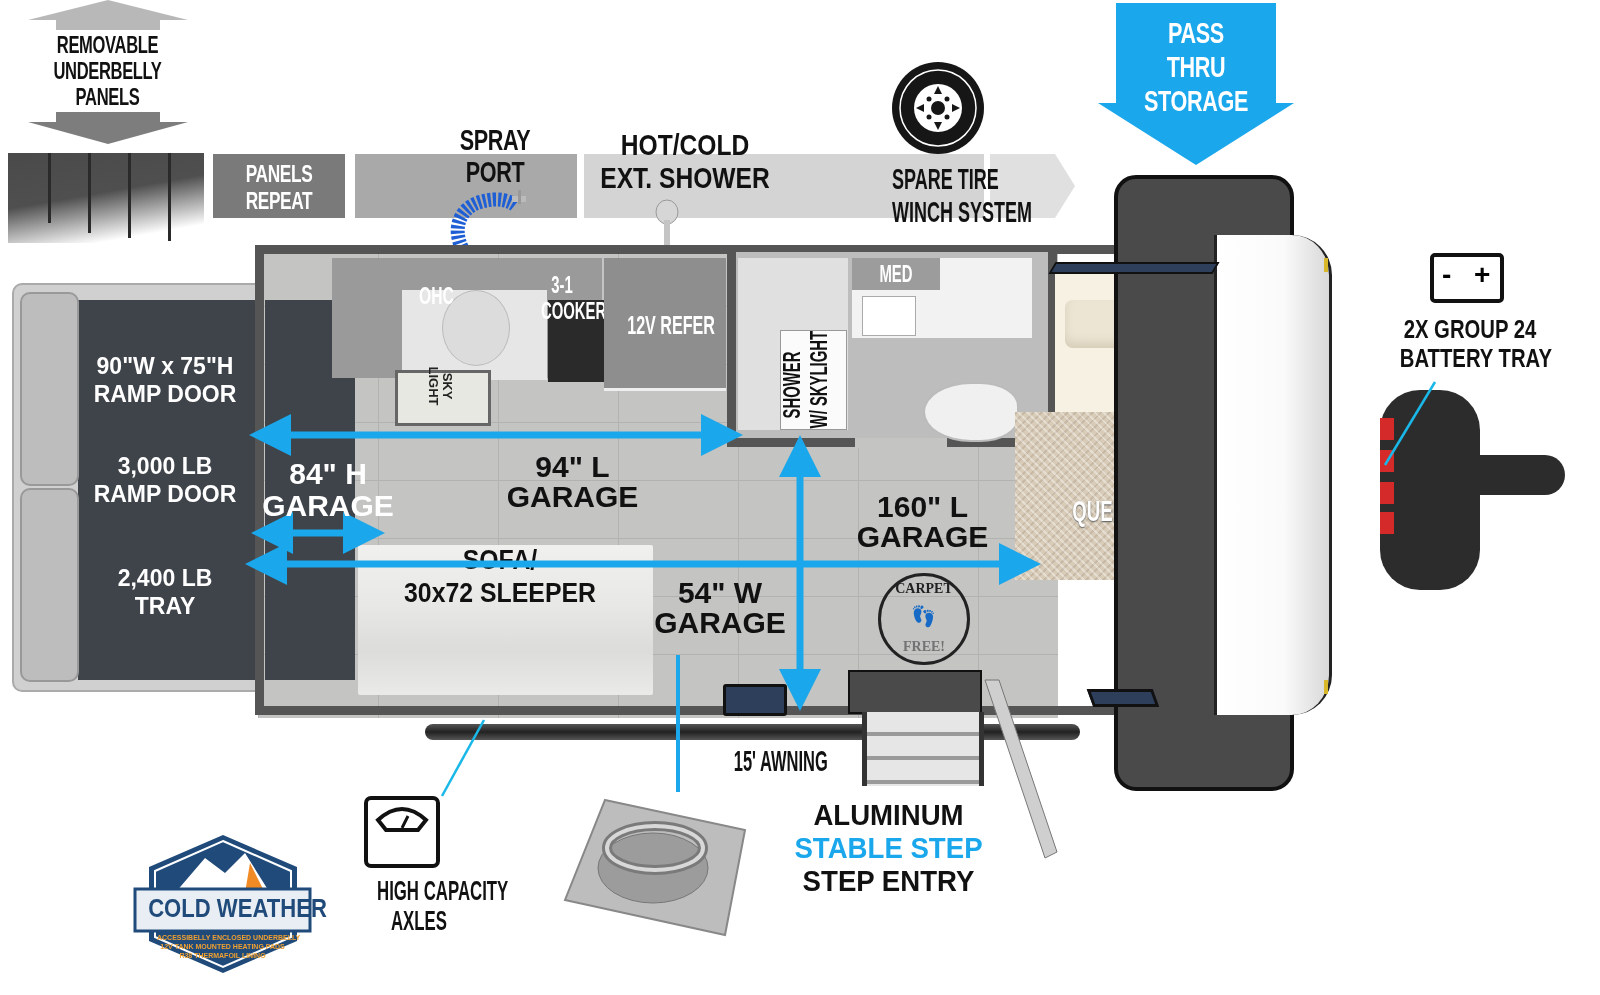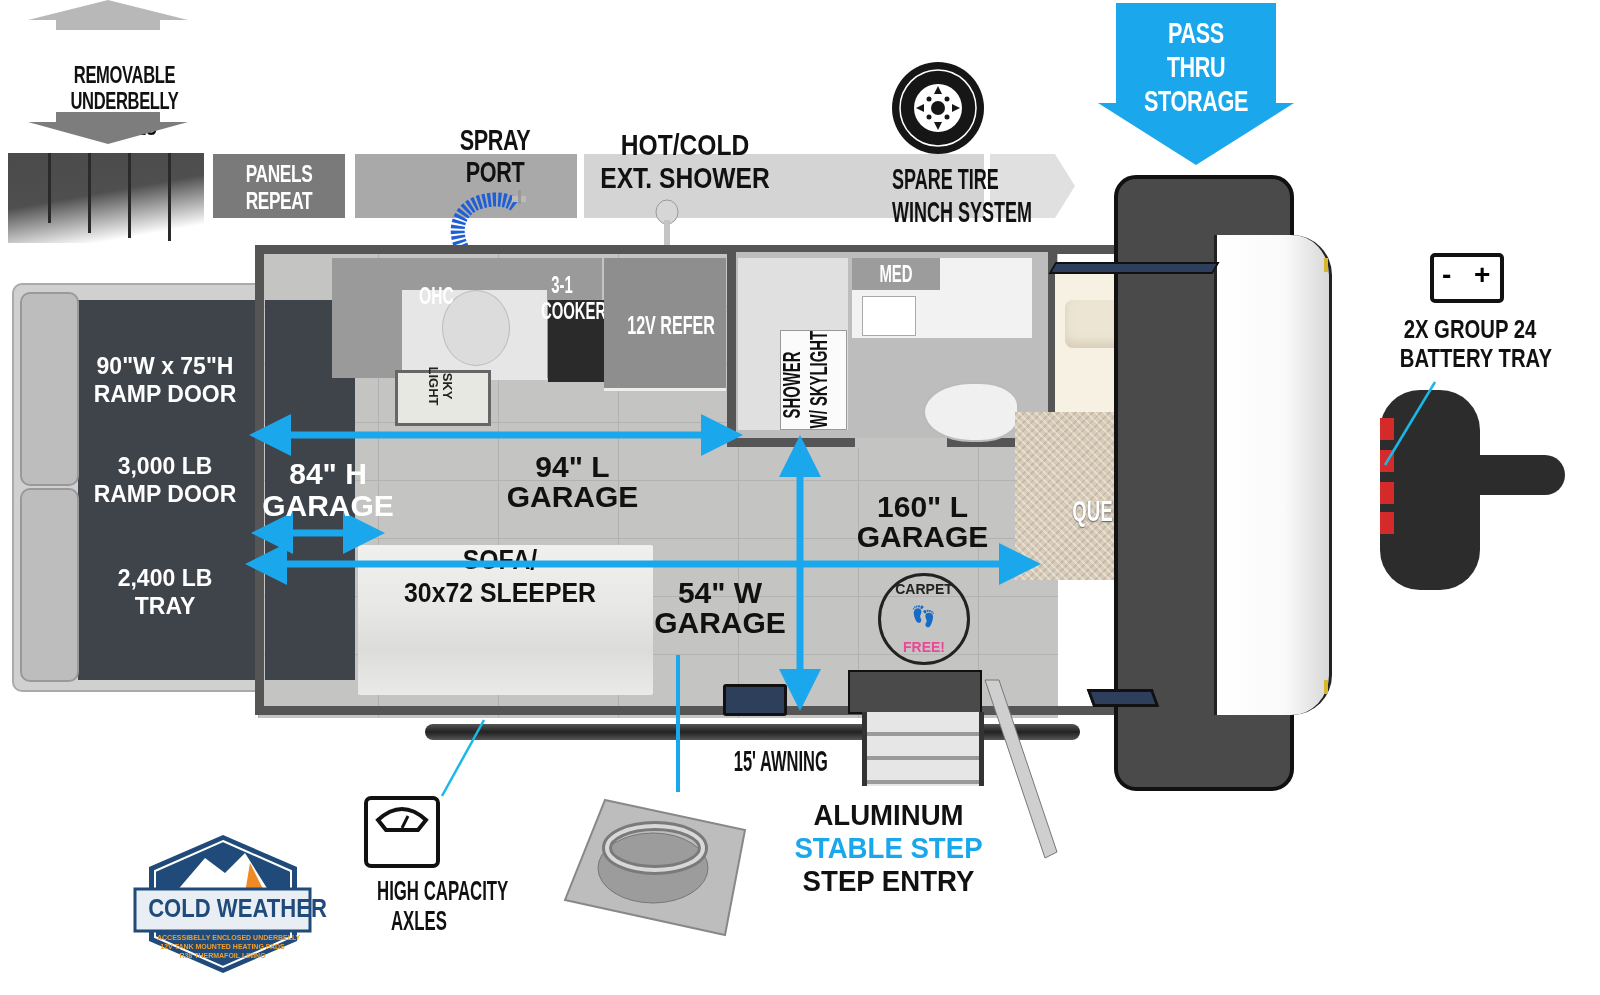--- a/index.html
+++ b/index.html
@@ -27,21 +27,21 @@
   svg { overflow: visible; }
 </style>
 </head>
 <body>
 
 <div class="abs" style="left:28px;top:0;width:160px;height:30px;">
   <svg width="160" height="30">
       <polygon points="80,0 160,20 132,20 132,30 28,30 28,20 0,20" fill="#b8b8b8"></polygon>
     </svg>
 </div>
-<div class="lbl black" style="left:37px;top:32px;width:175px;font-size:23px;line-height:26px;margin-top:30px;">
+<div class="lbl black" style="left:20px;top:32px;width:175px;font-size:23px;line-height:26px;">
   <div class="cond">REMOVABLE</div>
   <div class="cond">UNDERBELLY</div>
   <div class="cond">PANELS</div>
 </div>
 <div class="abs" style="left:28px;top:112px;width:160px;height:32px;">
   <svg width="160" height="32">
       <polygon points="28,0 132,0 132,10 160,10 80,32 0,10 28,10" fill="#7d7d7d"></polygon>
     </svg>
 </div>
 
@@ -259,24 +259,24 @@
 </div>
 <div class="lbl black" style="left:845px;top:492px;width:155px;font-size:30px;line-height:30px;">
   <div>160" L</div>
   <div>GARAGE</div>
 </div>
 <div class="lbl black" style="left:645px;top:578px;width:150px;font-size:30px;line-height:30px;">
   <div>54" W</div>
   <div>GARAGE</div>
 </div>
 
-<div class="abs" style="left:878px;top:573px;width:92px;height:92px;border:3px solid #222;border-radius:50%;box-sizing:border-box;">
+<div class="abs" style="left:878px;top:573px;width:92px;height:92px;border:3px solid #222;border-radius:50%;box-sizing:border-box;font-family:Liberation Serif, serif;">
   <div class="lbl" style="left:0;top:6px;width:86px;font-size:14px;color:#222;">CARPET</div>
   <div class="lbl" style="left:20px;top:30px;width:46px;font-size:20px;color:#333;">👣</div>
-  <div class="lbl" style="left:0;top:64px;width:86px;font-size:14px;color:#ec4899;">FREE!</div>
+  <div class="lbl" style="left:0;top:64px;width:86px;font-size:14px;color:#737373;">FREE!</div>
 </div>
 
 <div class="abs" style="left:555px;top:790px;width:200px;height:150px;">
   <svg width="200" height="150">
     <polygon points="50,10 190,40 170,145 10,110" fill="#bdbdbd" stroke="#888" stroke-width="2"></polygon>
     <ellipse cx="98" cy="78" rx="55" ry="35" fill="#9c9c9c" stroke="#777"></ellipse>
     <ellipse cx="100" cy="58" rx="48" ry="22" fill="none" stroke="#7a7a7a" stroke-width="10"></ellipse>
     <ellipse cx="100" cy="58" rx="48" ry="22" fill="none" stroke="#d8d8d8" stroke-width="4"></ellipse>
   </svg>
 </div>

